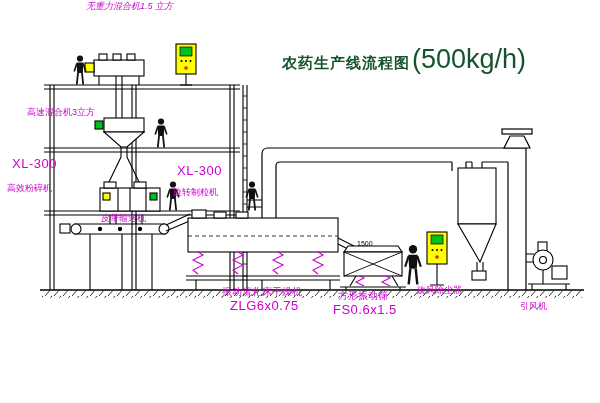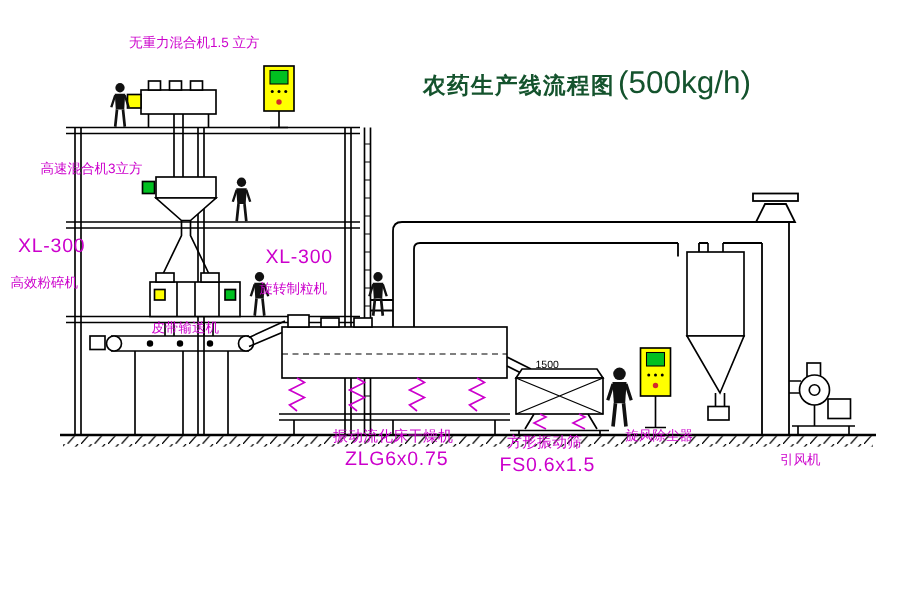--- a/index.html
+++ b/index.html
@@ -11,21 +11,21 @@
   .lbl{position:absolute;color:#cc00cc;white-space:nowrap;line-height:1.05;}
   .lbl.small{font-size:9px;}
   .lbl.mid{font-size:10px;}
   .lbl.model{font-size:13px;letter-spacing:0.5px;}
   .lbl.dim{color:#000;font-size:7px;}
   #title{
     position:absolute;left:282px;top:44px;color:#14532d;white-space:nowrap;
     display:flex;align-items:baseline;gap:2px;
   }
   #title .t-name{font-size:15px;font-weight:bold;letter-spacing:1px;}
-  #title .t-cap{font-size:21px;}
+  #title .t-cap{font-size:27px;}
 </style>
 </head>
 <body>
 
 <div id="stage">
 
   <svg width="600" height="403" viewBox="0 0 600 403">
     <defs>
       <pattern id="hatch" width="9" height="8" patternUnits="userSpaceOnUse">
         <line x1="0" y1="8" x2="7" y2="0" stroke="#000" stroke-width="0.8"></line>
@@ -168,21 +168,21 @@
       <use href="#worker" transform="translate(252,211)"></use>
       <use href="#worker" transform="translate(413,285) scale(1.35)"></use>
     </g>
   </svg>
 
   <div id="title">
     <span class="t-name">农药生产线流程图</span>
     <span class="t-cap">(500kg/h)</span>
   </div>
 
-  <div class="lbl small" style="left:86px;top:24px;">无重力混合机1.5 立方</div>
+  <div class="lbl small" style="left:86px;top:2px;font-style:italic;">无重力混合机1.5 立方</div>
   <div class="lbl small" style="left:27px;top:108px;">高速混合机3立方</div>
   <div class="lbl model" style="left:12px;top:157px;">XL-300</div>
   <div class="lbl small" style="left:7px;top:184px;">高效粉碎机</div>
   <div class="lbl model" style="left:177px;top:164px;">XL-300</div>
   <div class="lbl small" style="left:173px;top:188px;text-align:center;">旋转制粒机</div>
   <div class="lbl small" style="left:101px;top:214px;">皮带输送机</div>
   <div class="lbl mid" style="left:222px;top:287px;">振动流化床干燥机</div>
   <div class="lbl model" style="left:230px;top:299px;text-align:right;">ZLG6x0.75</div>
   <div class="lbl mid" style="left:338px;top:291px;">方形振动筛</div>
   <div class="lbl model" style="left:333px;top:303px;">FS0.6x1.5</div>

